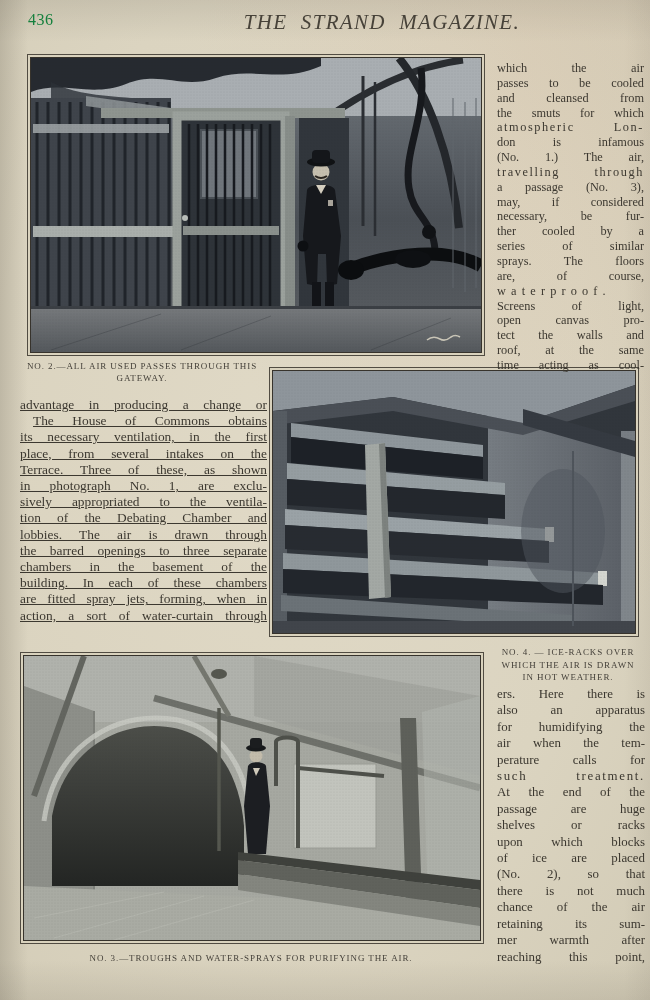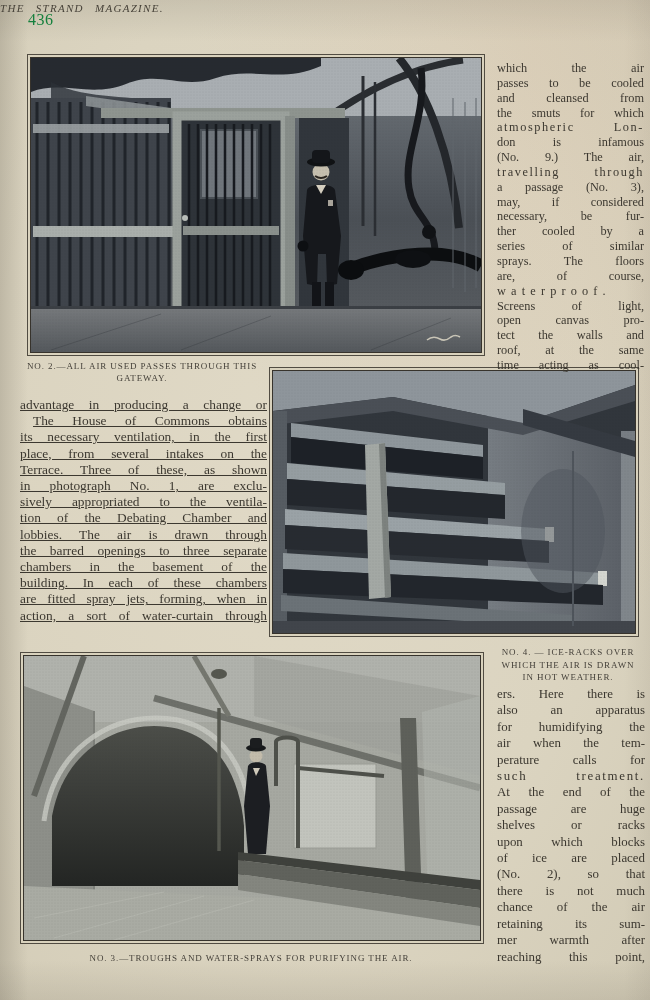--- a/index.html
+++ b/index.html
@@ -9,22 +9,22 @@
     color:#3c3830;
     background:
       radial-gradient(ellipse at 82% 6%, rgba(216,186,158,.20), rgba(0,0,0,0) 45%),
       linear-gradient(90deg, rgba(108,102,88,.26), rgba(0,0,0,0) 28px),
       linear-gradient(270deg, rgba(128,120,106,.12), rgba(0,0,0,0) 26px),
       linear-gradient(180deg, rgba(120,115,102,.18), rgba(0,0,0,0) 42px),
       linear-gradient(0deg, rgba(118,112,98,.16), rgba(0,0,0,0) 40px),
       radial-gradient(ellipse at 45% 45%, #e0d9c6 0%, #dbd4c0 60%, #d2cbb6 100%);
   }
   .pagenum{position:absolute;left:28px;top:11px;font-size:16px;letter-spacing:.5px;color:#15803d;}
-  .runhead{position:absolute;left:0;top:2px;width:520px;text-align:left;
-    font-style:italic;font-size:11px;letter-spacing:1.3px;word-spacing:7px;color:#474239;}
+  .runhead{position:absolute;left:0;top:10px;width:520px;text-align:right;
+    font-style:italic;font-size:21px;letter-spacing:1.3px;word-spacing:7px;color:#474239;}
   .photo{position:absolute;border:1px solid #514c42;background:#d9d2bd;padding:2px;}
   .photo svg{display:block;border:1px solid #37332c;}
   #photo-no2{left:27px;top:54px;}
   #photo-no4{left:269px;top:367px;}
   #photo-no3{left:20px;top:652px;}
   .caption{position:absolute;text-align:center;font-size:9px;line-height:12px;
     letter-spacing:.9px;color:#45413a;}
   #caption-no2{left:16px;top:360px;width:252px;}
   #caption-no4{left:488px;top:646px;width:160px;line-height:12.5px;}
   #caption-no3{left:18px;top:952px;width:466px;}
@@ -264,21 +264,21 @@
     <div class="cl">NO. 3.—TROUGHS AND WATER-SPRAYS FOR PURIFYING THE AIR.</div>
   </div>
 
 <div class="col" id="col-right-top">
     <div class="tl">which the air</div>
     <div class="tl">passes to be cooled</div>
     <div class="tl">and cleansed from</div>
     <div class="tl">the smuts for which</div>
     <div class="tl ls2">atmospheric Lon-</div>
     <div class="tl">don is infamous</div>
-    <div class="tl">(No. 9.) The air,</div>
+    <div class="tl">(No. 1.) The air,</div>
     <div class="tl ls2">travelling through</div>
     <div class="tl">a passage (No. 3),</div>
     <div class="tl">may, if considered</div>
     <div class="tl">necessary, be fur-</div>
     <div class="tl">ther cooled by a</div>
     <div class="tl">series of similar</div>
     <div class="tl">sprays. The floors</div>
     <div class="tl">are, of course,</div>
     <div class="tl ls1">waterproof.</div>
     <div class="tl">Screens of light,</div>

